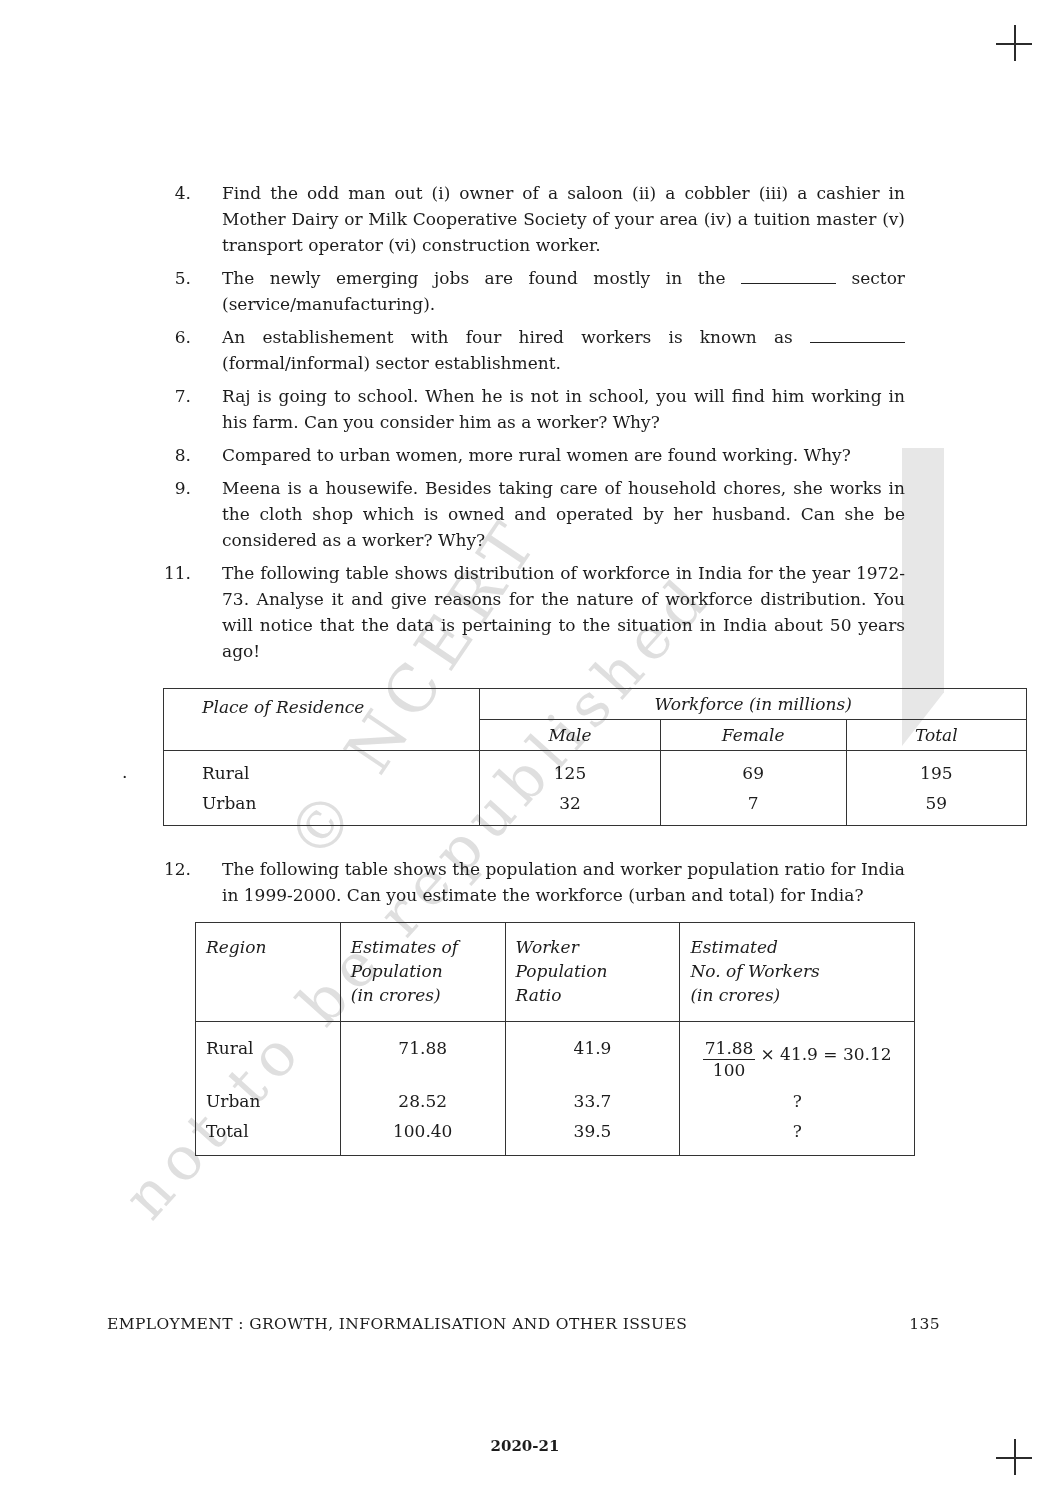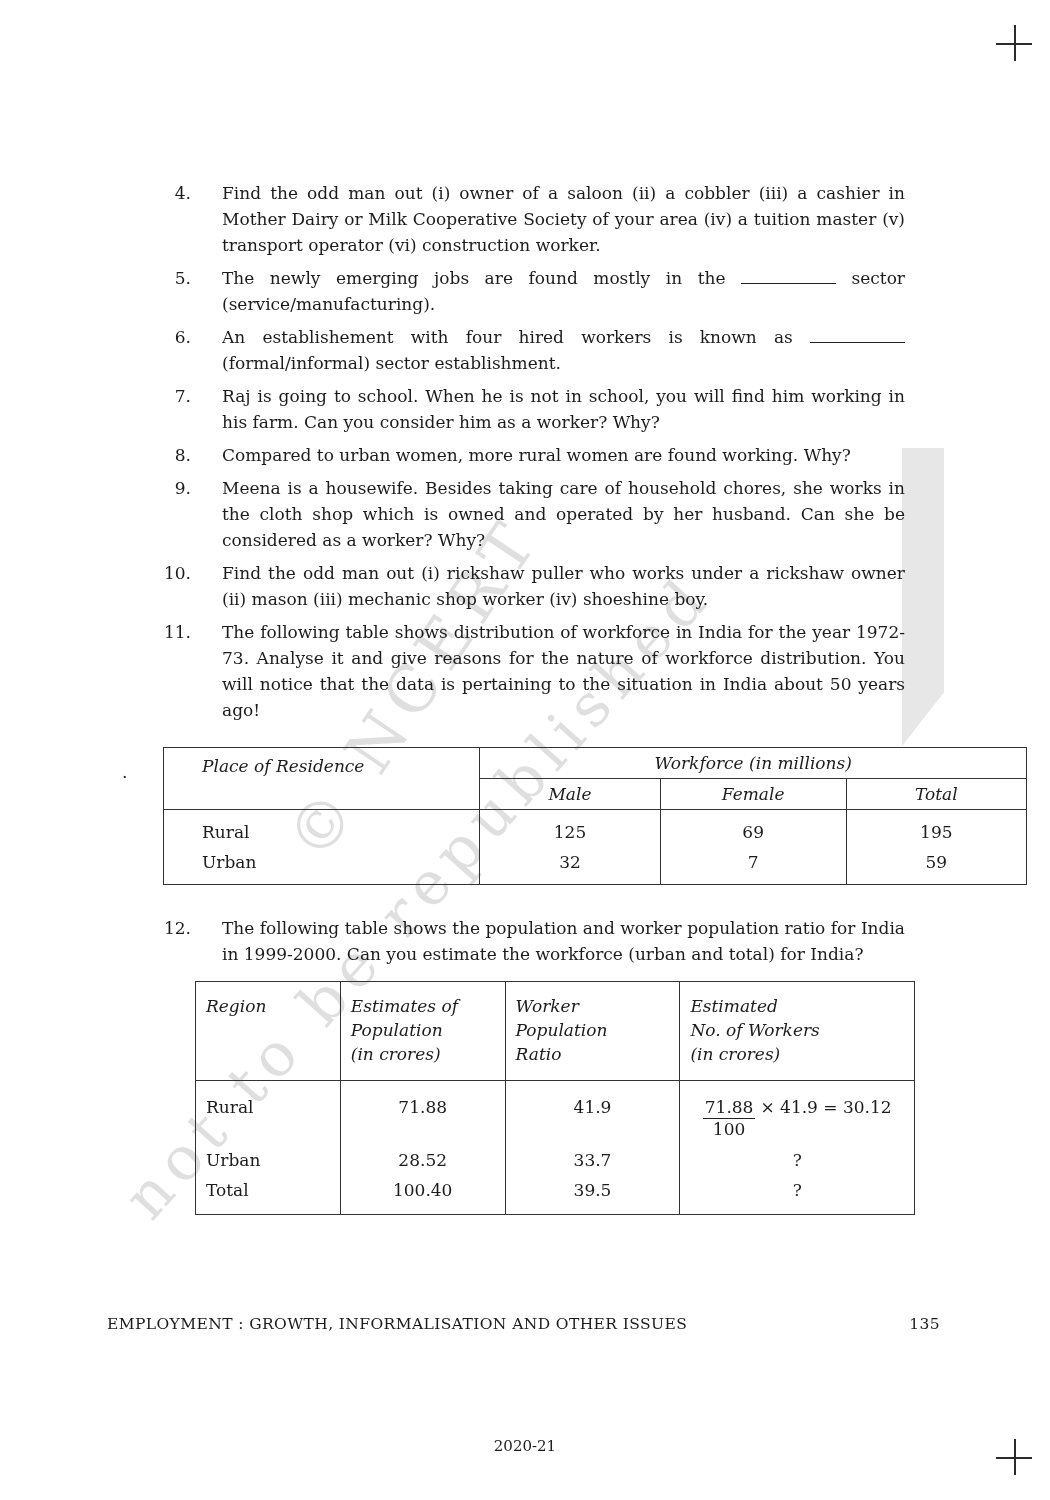--- a/index.html
+++ b/index.html
@@ -51,26 +51,26 @@
   .t2 td + td{border-left:1.6px solid #333;}
   .t2 .head td{font-style:italic;border-bottom:1.6px solid #333;white-space:pre-line;
                line-height:24px;padding-top:12px;padding-bottom:14px;}
   .t2 .c{text-align:center;}
   .t2 .bodyfirst td{padding-top:16px;}
   .t2 .bodylast td{padding-bottom:14px;}
   .t2 .rowlabel{padding-left:10px;}
   .frac{display:inline-block;vertical-align:top;text-align:center;line-height:21px;margin-right:5px;}
   .frac .fnum{display:block;border-bottom:1.5px solid #222;padding:0 2px;}
   .frac .fden{display:block;}
-  .rest{display:inline-block;vertical-align:top;line-height:21px;}
+  .rest{display:inline-block;vertical-align:top;line-height:21px;margin-top:6px;}
 
   
   .footer{position:absolute;left:107px;top:1315px;width:833px;display:flex;
           justify-content:space-between;font-size:15.5px;letter-spacing:.4px;z-index:2;}
-  .edition{position:absolute;left:0;top:1437px;width:100%;text-align:center;font-size:15px;z-index:2;}
+  .edition{position:absolute;left:0;top:1437px;width:100%;text-align:center;font-size:15px;z-index:2;font-weight:bold;}
   .stray{position:absolute;left:122px;top:762px;font-size:17px;z-index:2;}
 </style>
 </head>
 <body>
 
 <div class="page">
 
   <div class="wm wm1">© NCERT</div>
   <div class="wm wm2">not to be republished</div>
   <div class="band"></div>
@@ -103,24 +103,20 @@
     <div class="question">
       <div class="qnum">8.</div>
       <div class="qtext">Compared to urban women, more rural women are found working. Why?</div>
     </div>
 
     <div class="question">
       <div class="qnum">9.</div>
       <div class="qtext">Meena is a housewife. Besides taking care of household chores, she works in the cloth shop which is owned and operated by her husband. Can she be considered as a worker? Why?</div>
     </div>
 
-    <div class="question">
-      <div class="qnum">10.</div>
-      <div class="qtext">Find the odd man out (i) rickshaw puller who works under a rickshaw owner (ii) mason (iii) mechanic shop worker (iv) shoeshine boy.</div>
-    </div>
 
     <div class="question">
       <div class="qnum">11.</div>
       <div class="qtext">The following table shows distribution of workforce in India for the year 1972-73. Analyse it and give reasons for the nature of workforce distribution. You will notice that the data is pertaining to the situation in India about 50 years ago!</div>
     </div>
 
     <table class="t1">
       <colgroup>
           <col style="width:272px">
           <col style="width:155px">

